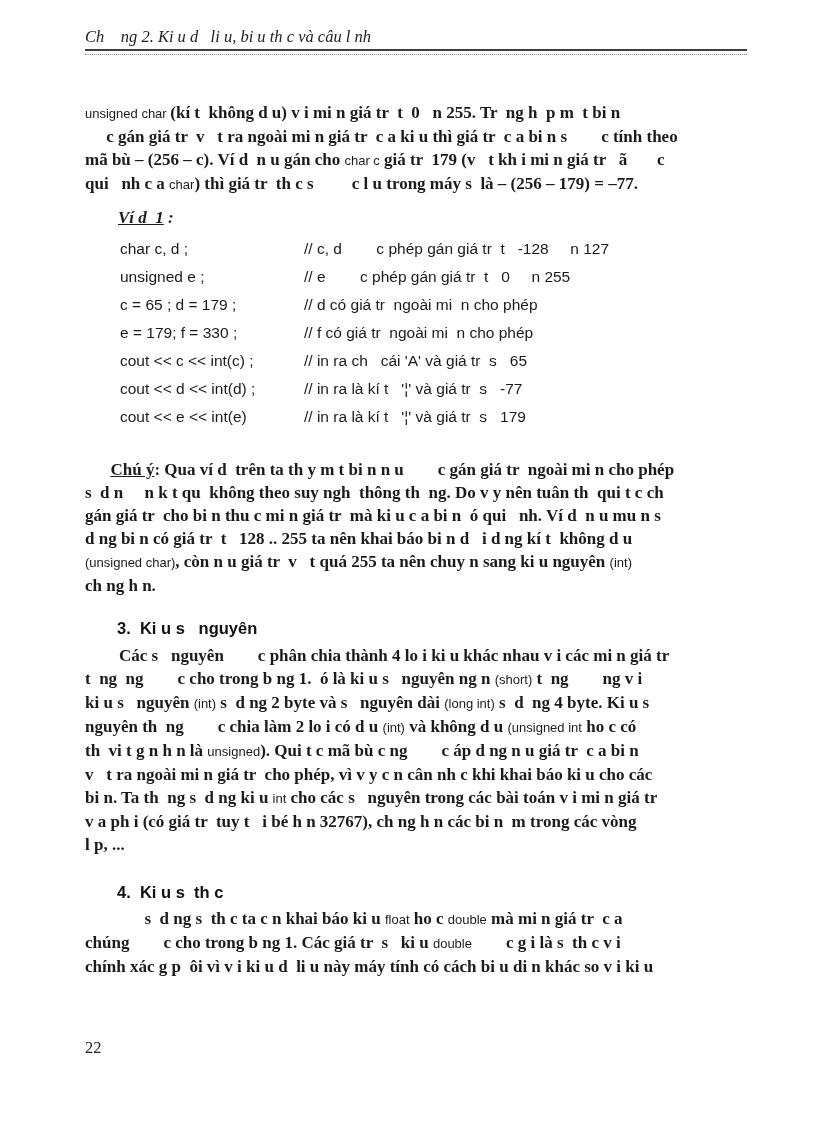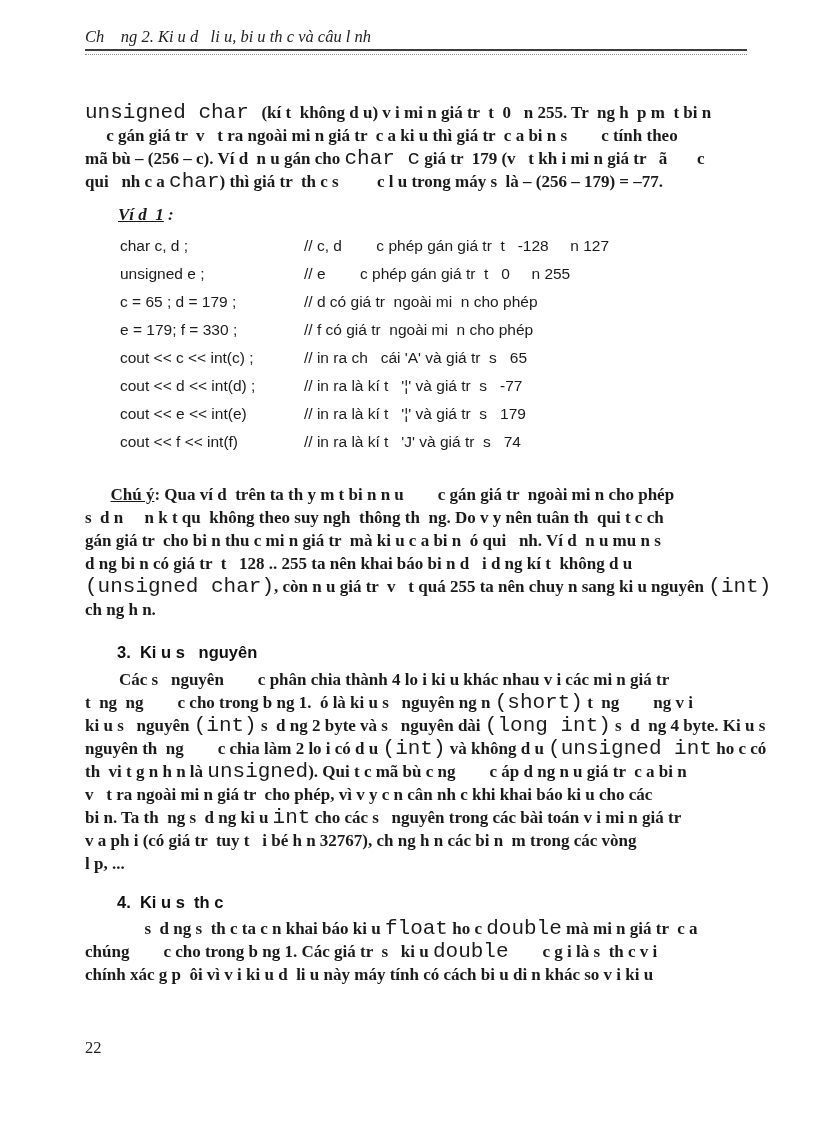--- a/index.html
+++ b/index.html
@@ -2,21 +2,21 @@
 <html><head>
 <meta charset="utf-8">
 <style>
   html,body{margin:0;padding:0;background:#e8e8e8;}
   .page{
     width:816px;height:1123px;background:#ffffff;position:relative;
     box-sizing:border-box;padding:26px 70px 0 85px;overflow:hidden;
     font-family:"Liberation Serif",serif;color:#1b1b1b;
   }
   .f-serif{font-family:"Liberation Serif",serif;font-weight:bold;}
-  .f-sans{font-family:Liberation Mono, monospace;font-size:21px;}
+  .f-sans{font-family:Liberation Sans, sans-serif;font-size:13px;}
   .u{text-decoration:underline;}
   .it{font-style:italic;}
 
   .page-header{width:662px;}
   .chapter-title{
     font-style:italic;font-size:16.5px;line-height:22px;
     white-space:pre;color:#222;
   }
   .header-rule{
     margin-top:1px;height:3px;
@@ -27,21 +27,21 @@
   .block{margin:0;}
   .line{white-space:pre;font-size:17px;line-height:23px;}
 
   
   .block[data-name="para-unsigned-char"]{margin-top:46px;}
   .block[data-name="example-title"]{margin-top:10px;padding-left:33px;}
   .block[data-name="example-code"]{margin-top:6px;}
   .block[data-name="note-para"]{margin-top:27px;}
   .block[data-name="section-3-heading"]{margin-top:20px;}
   .block[data-name="section-3-para"]{margin-top:4px;}
-  .block[data-name="section-4-heading"]{margin-top:16px;}
+  .block[data-name="section-4-heading"]{margin-top:25px;}
   .block[data-name="section-4-para"]{margin-top:3px;}
 
   .heading-line{
     font-family:"Liberation Sans",sans-serif;font-weight:bold;
     font-size:16.5px;line-height:23px;padding-left:32px;white-space:pre;color:#111;
   }
   .code-row{
     display:grid;grid-template-columns:184px auto;
     padding-left:35px;line-height:28px;
     font-family:"Liberation Sans",sans-serif;font-size:15.5px;
@@ -95,24 +95,20 @@
           <span data-name="code-comment">// in ra ch   cái 'A' và giá tr  s   65</span>
         </div>
         <div class="code-row" data-name="code-row">
           <span data-name="code-text">cout &lt;&lt; d &lt;&lt; int(d) ;</span>
           <span data-name="code-comment">// in ra là kí t   '¦' và giá tr  s   -77</span>
         </div>
         <div class="code-row" data-name="code-row">
           <span data-name="code-text">cout &lt;&lt; e &lt;&lt; int(e)</span>
           <span data-name="code-comment">// in ra là kí t   '¦' và giá tr  s   179</span>
         </div>
-        <div class="code-row" data-name="code-row">
-          <span data-name="code-text">cout &lt;&lt; f &lt;&lt; int(f)</span>
-          <span data-name="code-comment">// in ra là kí t   'J' và giá tr  s   74</span>
-        </div>
       </div>
       <div class="block" data-name="note-para">
         <div class="line" data-name="text-line"><span class="f-serif" data-name="text-segment">      </span><span class="f-serif u" data-name="text-segment">Chú ý</span><span class="f-serif" data-name="text-segment">: Qua ví d  trên ta th y m t bi n n u        c gán giá tr  ngoài mi n cho phép</span></div>
         <div class="line" data-name="text-line"><span class="f-serif" data-name="text-segment">s  d n     n k t qu  không theo suy ngh  thông th  ng. Do v y nên tuân th  qui t c ch</span></div>
         <div class="line" data-name="text-line"><span class="f-serif" data-name="text-segment">gán giá tr  cho bi n thu c mi n giá tr  mà ki u c a bi n  ó qui   nh. Ví d  n u mu n s</span></div>
         <div class="line" data-name="text-line"><span class="f-serif" data-name="text-segment">d ng bi n có giá tr  t   128 .. 255 ta nên khai báo bi n d   i d ng kí t  không d u</span></div>
         <div class="line" data-name="text-line"><span class="f-sans" data-name="text-segment">(unsigned char)</span><span class="f-serif" data-name="text-segment">, còn n u giá tr  v   t quá 255 ta nên chuy n sang ki u nguyên </span><span class="f-sans" data-name="text-segment">(int)</span></div>
         <div class="line" data-name="text-line"><span class="f-serif" data-name="text-segment">ch ng h n.</span></div>
       </div>
       <div class="block" data-name="section-3-heading">

